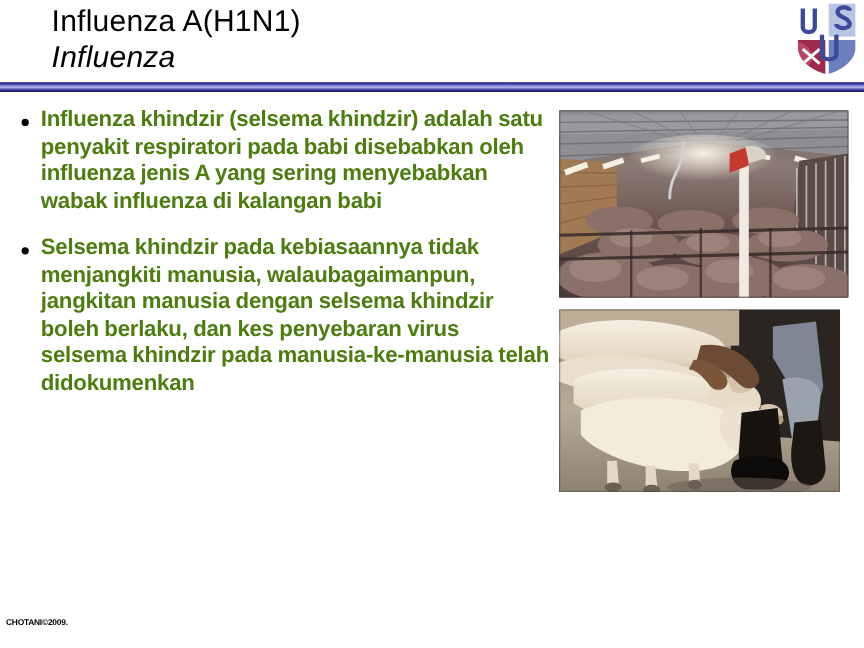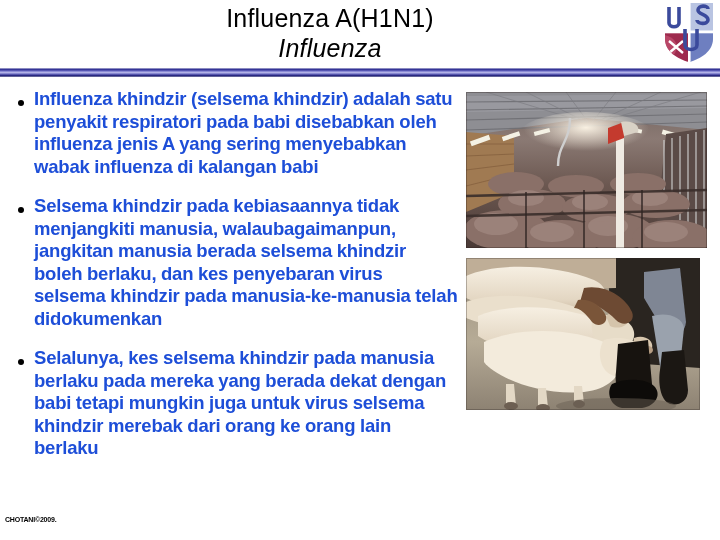--- a/index.html
+++ b/index.html
@@ -17,21 +17,21 @@
     background: #ffffff;
     overflow: hidden;
   }
 
   
   .title-block {
     position: absolute;
     left: 0;
     top: 4px;
     width: 660px;
-    text-align: center;
+    padding-left: 43px;
   }
   .title-line1 {
     font-size: 25px;
     font-weight: 400;
     color: #000000;
     line-height: 29px;
     letter-spacing: 0.2px;
   }
   .title-line2 {
     font-size: 25px;
@@ -95,21 +95,21 @@
     display: inline-block;
     width: 6px;
     height: 6px;
     border-radius: 50%;
     background: #000000;
   }
   .bullet-text {
     flex: 1 1 auto;
     font-size: 18.5px;
     font-weight: bold;
-    color: #1d4ed8;
+    color: #4d7c0f;
     line-height: 22.5px;
     letter-spacing: -0.2px;
     word-spacing: -0.3px;
   }
 
   
   .photo {
     position: absolute;
     overflow: hidden;
     background: #2a2020;
@@ -182,27 +182,23 @@
 
   <div class="bullets">
 
     <div class="bullet-row">
       <div class="bullet-dot"><i></i></div>
       <div class="bullet-text">Influenza khindzir (selsema khindzir) adalah satu penyakit respiratori pada babi disebabkan oleh influenza jenis A yang sering menyebabkan wabak influenza di kalangan babi</div>
     </div>
 
     <div class="bullet-row">
       <div class="bullet-dot"><i></i></div>
-      <div class="bullet-text">Selsema khindzir pada kebiasaannya tidak menjangkiti manusia, walaubagaimanpun, jangkitan manusia berada selsema khindzir boleh berlaku, dan kes penyebaran virus selsema khindzir pada manusia-ke-manusia  telah didokumenkan</div>
+      <div class="bullet-text">Selsema khindzir pada kebiasaannya tidak menjangkiti manusia, walaubagaimanpun, jangkitan manusia dengan selsema khindzir boleh berlaku, dan kes penyebaran virus selsema khindzir pada manusia-ke-manusia  telah didokumenkan</div>
     </div>
 
-    <div class="bullet-row">
-      <div class="bullet-dot"><i></i></div>
-      <div class="bullet-text">Selalunya, kes selsema khindzir pada manusia berlaku pada mereka yang berada dekat dengan babi tetapi mungkin juga untuk virus selsema khindzir merebak dari orang ke orang lain berlaku</div>
-    </div>
 
   </div>
 
   <div class="photo photo-barn">
     <svg width="241" height="156" viewBox="0 0 241 156">
       <defs>
         <linearGradient id="barnbg" x1="0" y1="0" x2="0" y2="1">
           <stop offset="0%" stop-color="#6e5f5c"></stop>
           <stop offset="30%" stop-color="#8b7a74"></stop>
           <stop offset="60%" stop-color="#6b5750"></stop>

